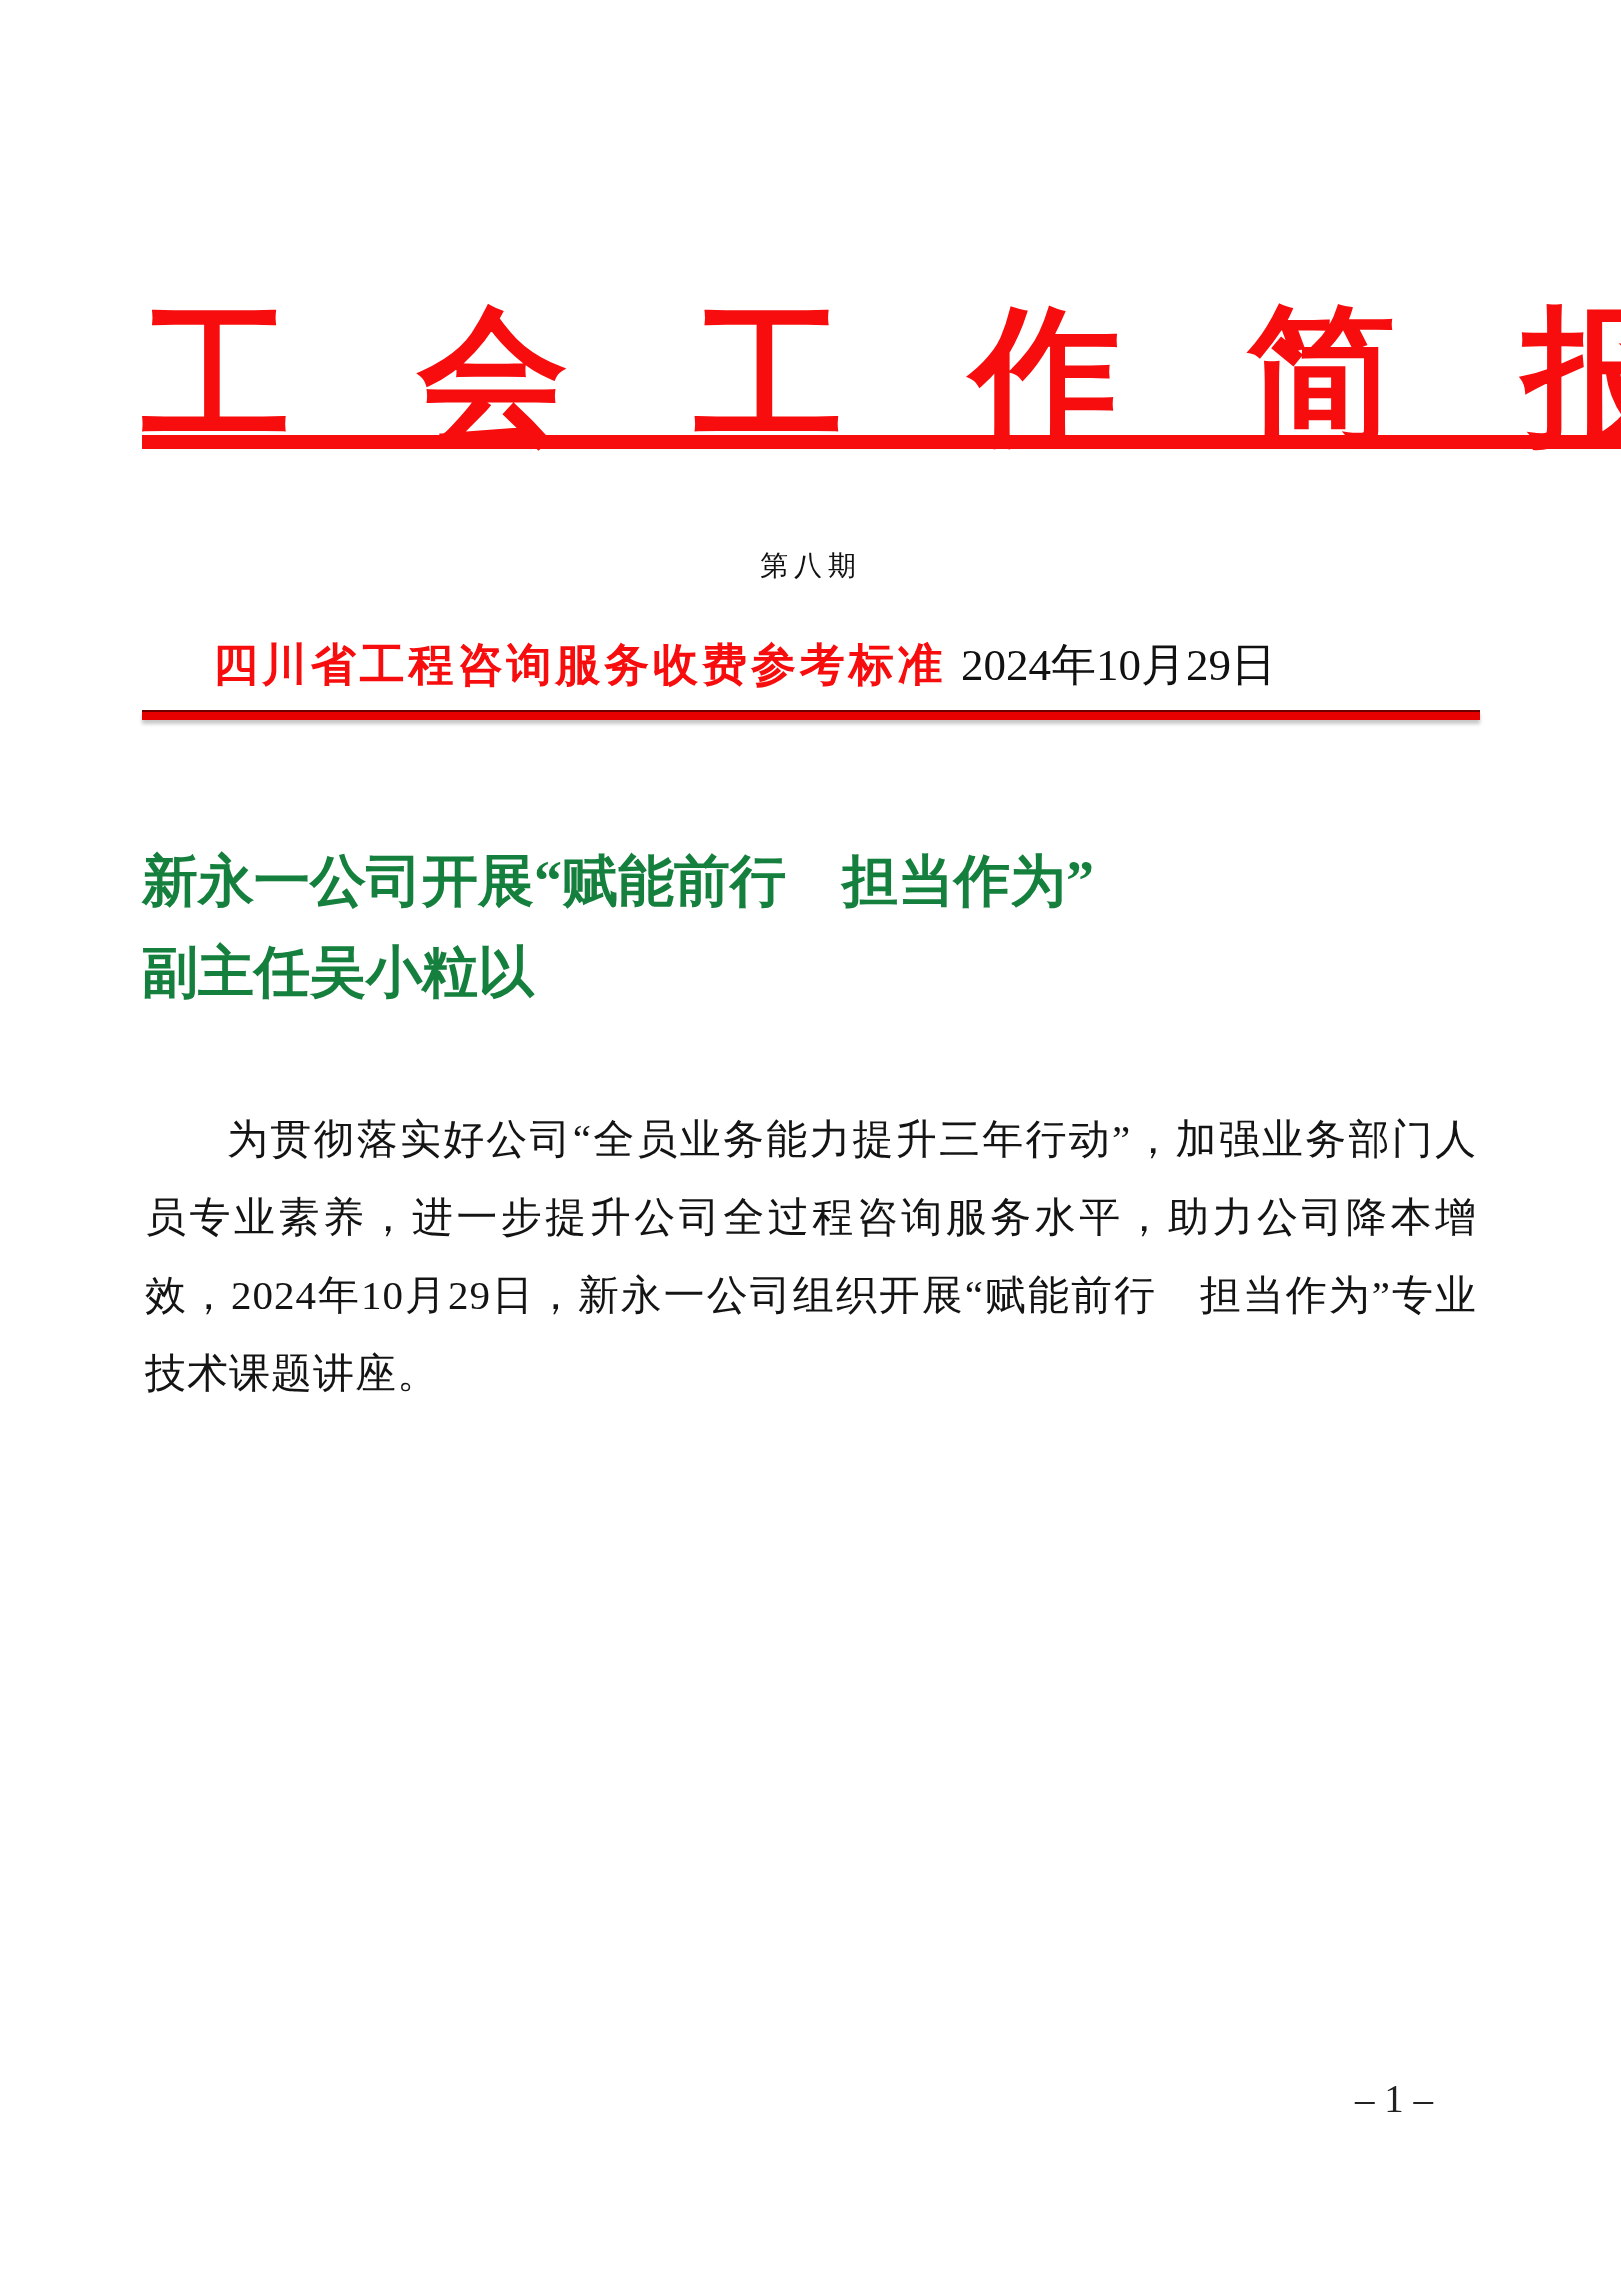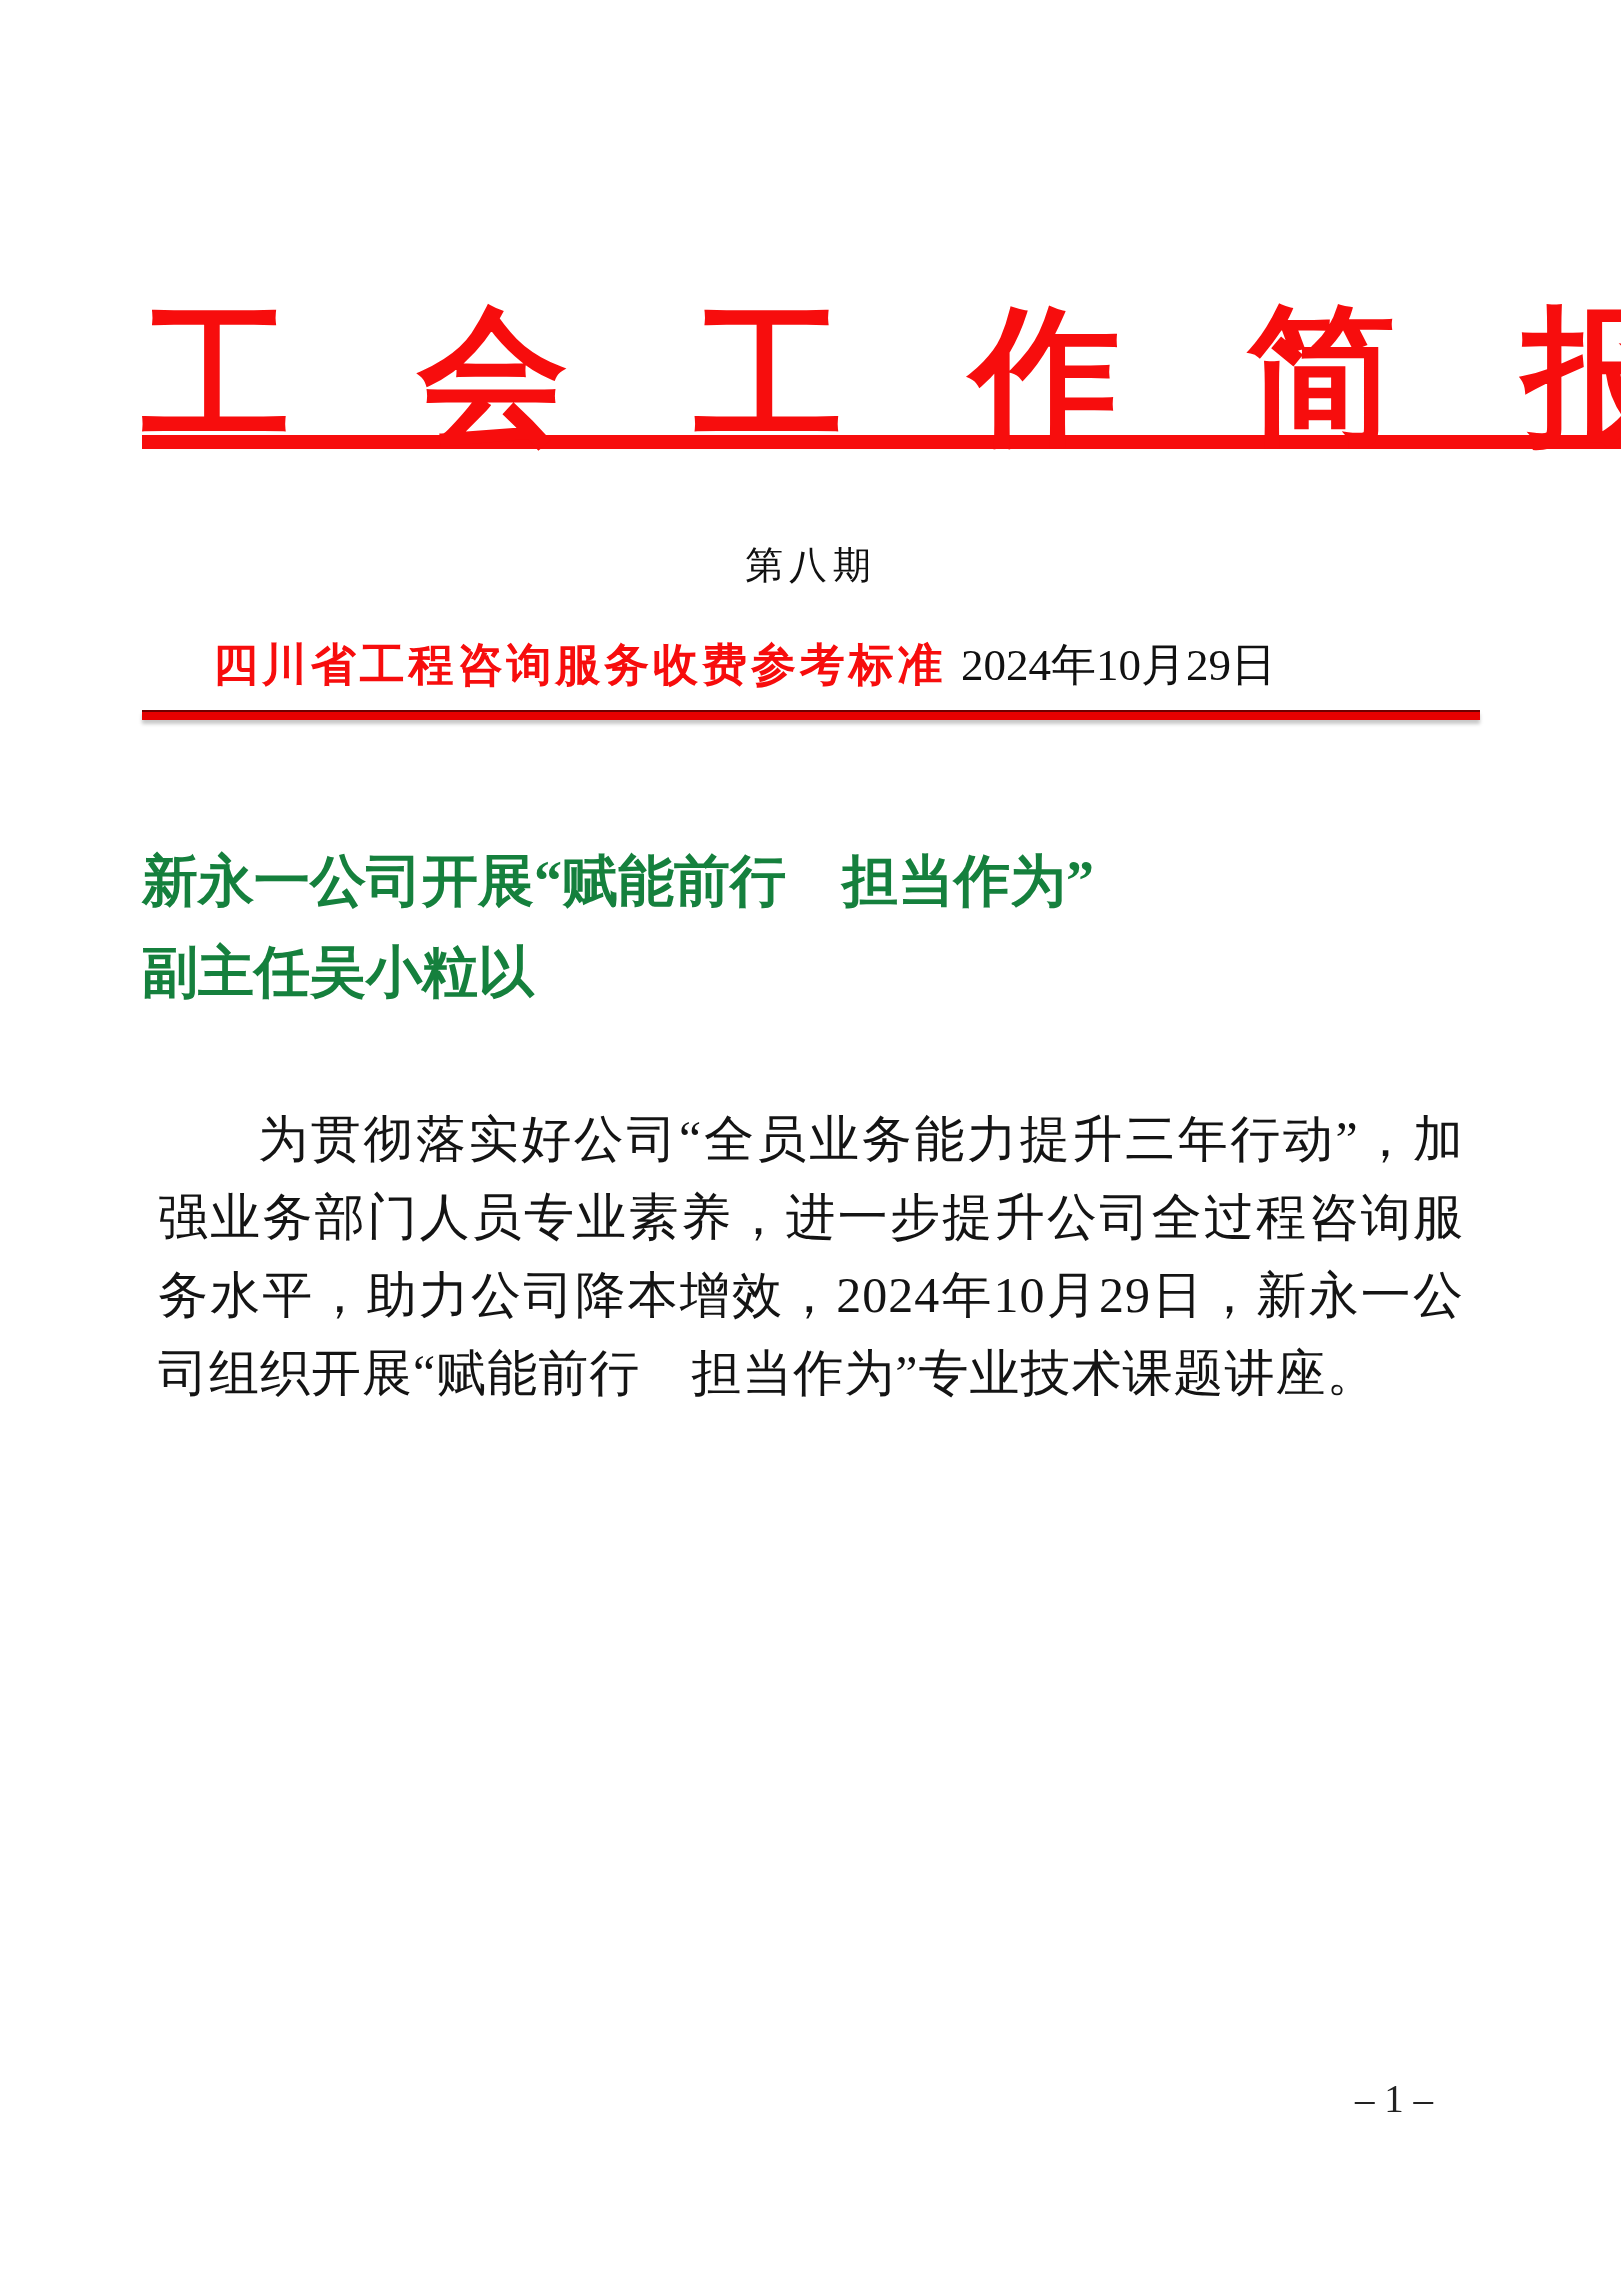--- a/index.html
+++ b/index.html
@@ -23,21 +23,21 @@
     line-height: 181px;
     font-weight: bold;
     text-align: center;
     letter-spacing: 45px;
     white-space: nowrap;
     color: var(--accent-red, #f70d0d);
     text-decoration: underline;
   }
   .issue {
     margin-top: 69px;
-    font-size: 38px;
+    font-size: 28px;
     line-height: 59px;
     text-align: center;
     letter-spacing: 5.9px;
     color: #111111;
   }
   .pub-row {
     margin-top: 39px;
     display: flex;
     justify-content: space-between;
     align-items: baseline;
@@ -64,22 +64,22 @@
   
   .article-title {
     margin: 116px 0 0 0;
     font-size: 56px;
     line-height: 91px;
     font-weight: bold;
     color: #15803d;
   }
   .article-title span { display: block; }
   .body-para {
-    margin: 16px;
-    font-size: 50px;
+    margin: 3px;
+    font-size: 41px;
     line-height: 78px;
     text-align: justify;
     text-justify: inter-ideograph;
     text-indent: 2em;
     letter-spacing: 1px;
     color: #141414;
     font-family: Liberation Serif, serif;
   }
   .body-para.first { margin-top: 82px; }
   

